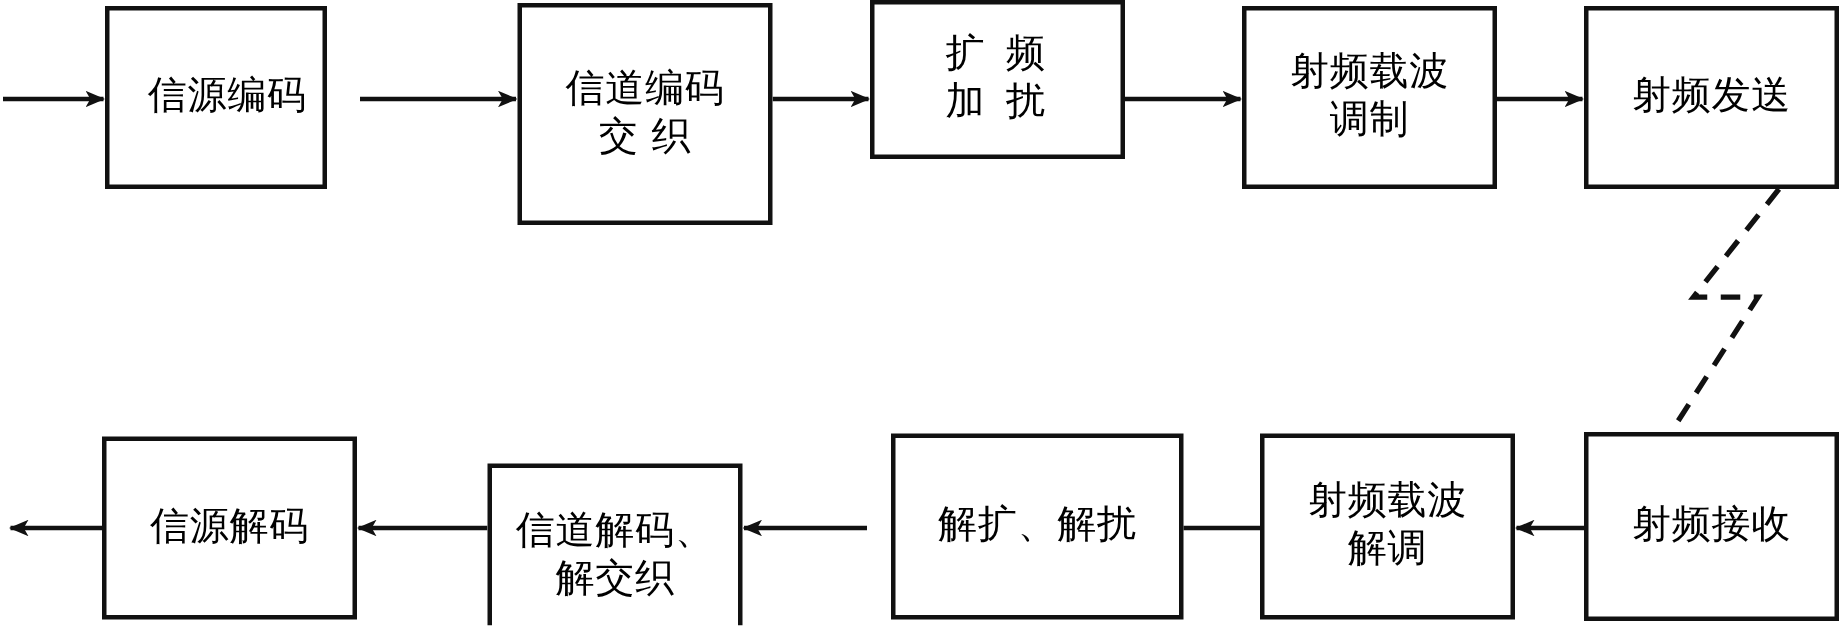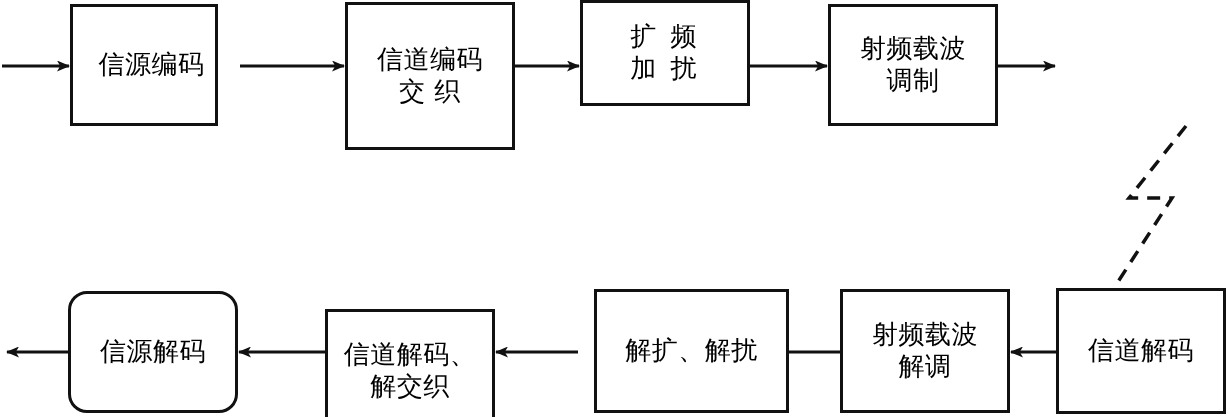--- a/index.html
+++ b/index.html
@@ -92,36 +92,39 @@
   <div class="node-box" style="left:580px; top:0; width:170px; height:106px;">
     <span class="node-label spaced">扩  频
 加  扰</span>
   </div>
 
   <div class="node-box" style="left:828px; top:4px; width:170px; height:122px;">
     <span class="node-label">射频载波
 调制</span>
   </div>
 
+  <div class="node-box" style="left:1056px; top:4px; width:170px; height:122px;">
+    <span class="node-label">射频发送</span>
+  </div>
 
-  <div class="node-box" style="left:68px; top:291px; width:170px; height:122px;border-radius:19px;">
+  <div class="node-box" style="left:68px; top:291px; width:170px; height:122px;">
     <span class="node-label">信源解码</span>
   </div>
 
   <div class="node-box" style="left:325px; top:290px; width:170px; height:124px;margin-top:19px;">
     <span class="node-label">信道解码、
 解交织</span>
   </div>
 
   <div class="node-box" style="left:578px; top:289px; width:195px; height:124px;margin-left:16px;">
     <span class="node-label">解扩、解扰</span>
   </div>
 
   <div class="node-box" style="left:840px; top:289px; width:170px; height:124px;">
     <span class="node-label">射频载波
 解调</span>
   </div>
 
   <div class="node-box" style="left:1056px; top:288px; width:170px; height:126px;">
-    <span class="node-label">信道解码</span>
+    <span class="node-label">射频接收</span>
   </div>
 
 </div>
 
 </body></html>

